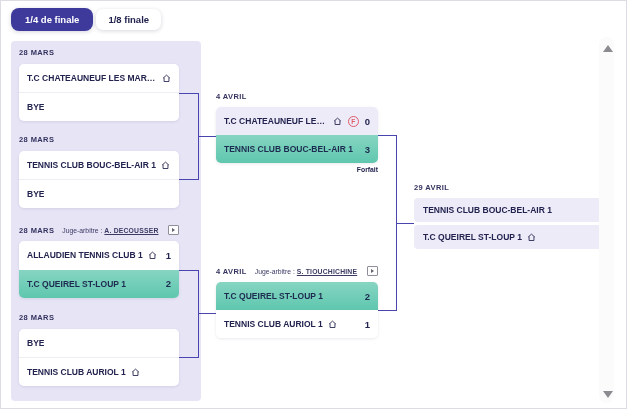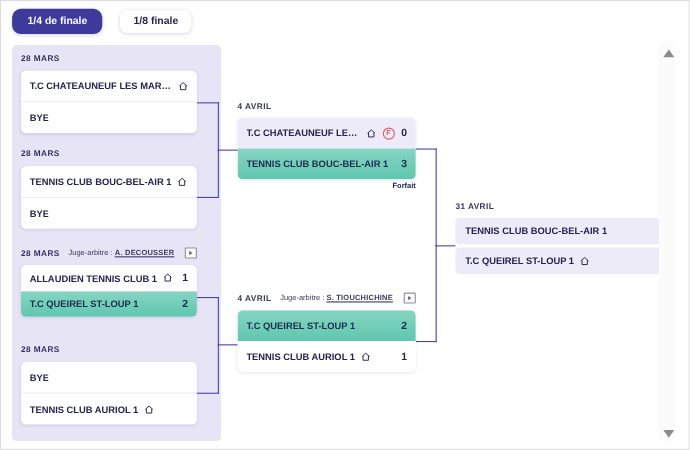--- a/index.html
+++ b/index.html
@@ -2,21 +2,21 @@
 <html><head>
 <meta charset="utf-8">
 <style>
   html,body{margin:0;padding:0;background:#fff;}
   #app{
     position:relative;width:625px;height:407px;background:#ffffff;
     border:1px solid #dcdce4;overflow:hidden;
     font-family:"Liberation Sans", sans-serif;color:#23234f;
   }
   
-  .tabs{position:absolute;left:10px;top:7px;display:flex;gap:16px;align-items:center;}
+  .tabs{position:absolute;left:10px;top:7px;display:flex;gap:3px;align-items:center;}
   .tab{
     background:#fff;color:#23234f;font-size:9.5px;font-weight:700;
     padding:5px 12px;border-radius:7px;box-shadow:0 1px 4px rgba(30,30,70,.18);
     white-space:nowrap;cursor:pointer;
   }
   .tab.active{background:#3d3a9b;color:#fff;padding:6px 14px;border-radius:8px;}
   
   .panel{position:absolute;left:10px;top:40px;width:190px;height:360px;background:#e7e4f6;border-radius:4px;}
   
   .hdr{position:absolute;display:flex;align-items:center;font-size:7.5px;font-weight:700;letter-spacing:.4px;color:#33325e;}
@@ -98,21 +98,21 @@
   </div>
 
   <div class="hdr" style="left:18px;top:224px;width:160px">
     <span class="date">28 MARS</span>
     <span class="ref">
       <span>Juge-arbitre :</span>
       <span class="ref-name">A. DECOUSSER</span>
     </span>
     <span class="sheet"></span>
   </div>
-  <div class="card" style="left:18px;top:240px;width:160px;height:47px">
+  <div class="card" style="left:18px;top:240px;width:160px;height:57px">
     <div class="row">
       <span class="team">ALLAUDIEN TENNIS CLUB 1</span>
       <span class="home">
           <svg width="9" height="9" viewBox="0 0 24 24">
             <path d="M3 11 L12 3 L21 11 M5.5 9.5 V20 H18.5 V9.5" fill="none" stroke="currentColor" stroke-width="2.4"></path>
           </svg>
         </span>
       <span class="score">1</span>
     </div>
     <div class="row winner">
@@ -189,21 +189,21 @@
         </span>
       <span class="score">1</span>
     </div>
   </div>
 
   <div class="conn c-tr" style="left:377px;top:134px;width:18px;height:88px"></div>
   <div class="conn c-br" style="left:377px;top:222px;width:18px;height:87px"></div>
   <div class="conn c-t" style="left:395px;top:222px;width:18px;height:2px"></div>
 
   <div class="hdr" style="left:413px;top:182px;width:177px">
-    <span class="date">31 AVRIL</span>
+    <span class="date">29 AVRIL</span>
   </div>
   <div class="frow" style="left:413px;top:197px;width:177px;height:24px">
     <span class="team">TENNIS CLUB BOUC-BEL-AIR 1</span>
   </div>
   <div class="frow" style="left:413px;top:224px;width:177px;height:24px">
     <span class="team">T.C QUEIREL ST-LOUP 1</span>
     <span class="home">
         <svg width="9" height="9" viewBox="0 0 24 24">
           <path d="M3 11 L12 3 L21 11 M5.5 9.5 V20 H18.5 V9.5" fill="none" stroke="currentColor" stroke-width="2.4"></path>
         </svg>

